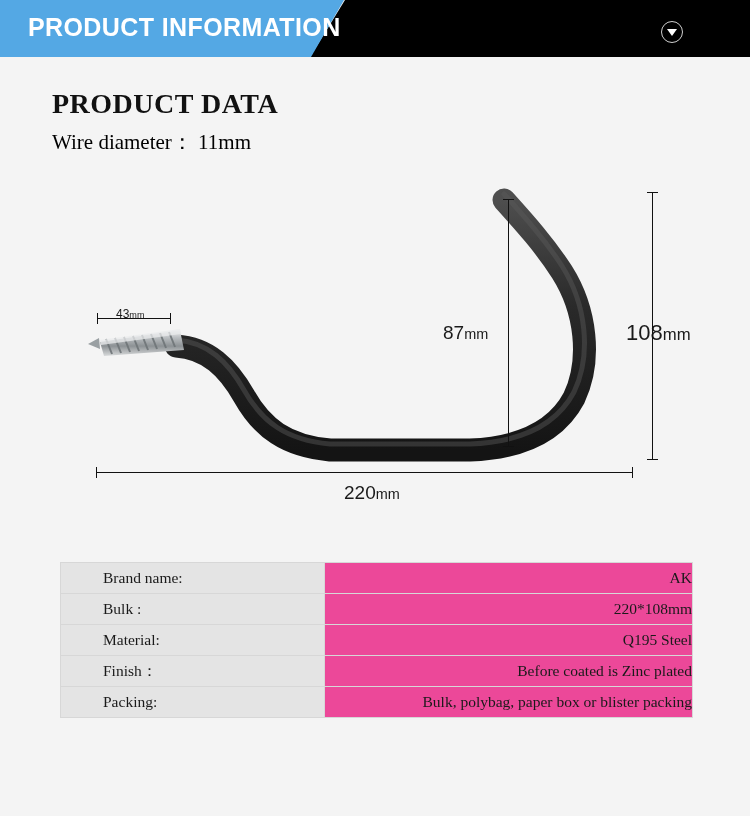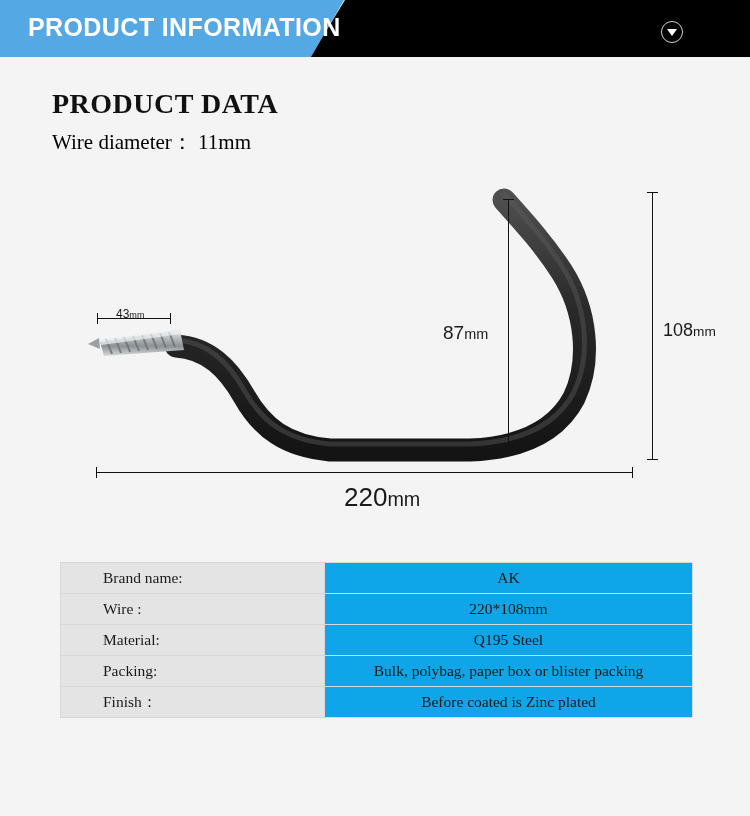--- a/index.html
+++ b/index.html
@@ -90,22 +90,22 @@
   .dim-label {
     position: absolute;
     font-family: "Liberation Sans", sans-serif;
     color: #1a1a1a;
     white-space: nowrap;
   }
   .dim-label .unit { font-size: 0.76em; }
 
   .lbl-43 { left: 116px; top: 292px; font-size: 12px; margin-top: 15px; }
   .lbl-87 { left: 443px; top: 322px; font-size: 19px; }
-  .lbl-108 { left: 663px; top: 320px; font-size: 18px; }
-  .lbl-220 { left: 344px; top: 482px; font-size: 26px; }
+  .lbl-108 { left: 626px; top: 320px; font-size: 22px; }
+  .lbl-220 { left: 344px; top: 482px; font-size: 19px; }
 
   .dim-line { position: absolute; background: #111111; }
   .h-line { height: 1px; }
   .v-line { width: 1px; }
   .tick-v { width: 1px; height: 11px; background: #111111; position: absolute; }
   .tick-h { height: 1px; width: 11px; background: #111111; position: absolute; }
 
   
   .d43-line  { left: 97px;  top: 318px; width: 74px; }
   .d43-t1    { left: 97px;  top: 313px; }
@@ -138,22 +138,22 @@
     height: 30px;
     padding: 0;
   }
   .spec-table td.key {
     width: 221px;
     background: #e4e4e4;
     padding-left: 42px;
     text-align: left;
   }
   .spec-table td.val {
-    background: #0ea5e9;
-    text-align: center;
+    background: #ec4899;
+    text-align: right;
   }
 </style>
 </head>
 <body>
 
 <div class="banner">
   <div class="banner-black"></div>
   <div class="banner-blue"></div>
   <div class="banner-title">PRODUCT INFORMATION</div>
   <div class="banner-arrow">
@@ -246,29 +246,29 @@
   <div class="tick-v d220-t2"></div>
 </div>
 
 <table class="spec-table">
   <tbody>
     <tr>
       <td class="key">Brand name:</td>
       <td class="val">AK</td>
     </tr>
     <tr>
-      <td class="key">Wire :</td>
+      <td class="key">Bulk :</td>
       <td class="val">220*108mm</td>
     </tr>
     <tr>
       <td class="key">Material:</td>
       <td class="val">Q195 Steel</td>
     </tr>
     <tr>
+      <td class="key">Finish：</td>
+      <td class="val">Before coated is Zinc plated</td>
+    </tr>
+    <tr>
       <td class="key">Packing:</td>
       <td class="val">Bulk, polybag, paper box or blister packing</td>
     </tr>
-    <tr>
-      <td class="key">Finish：</td>
-      <td class="val">Before coated is Zinc plated</td>
-    </tr>
   </tbody>
 </table>
 
 </body></html>

